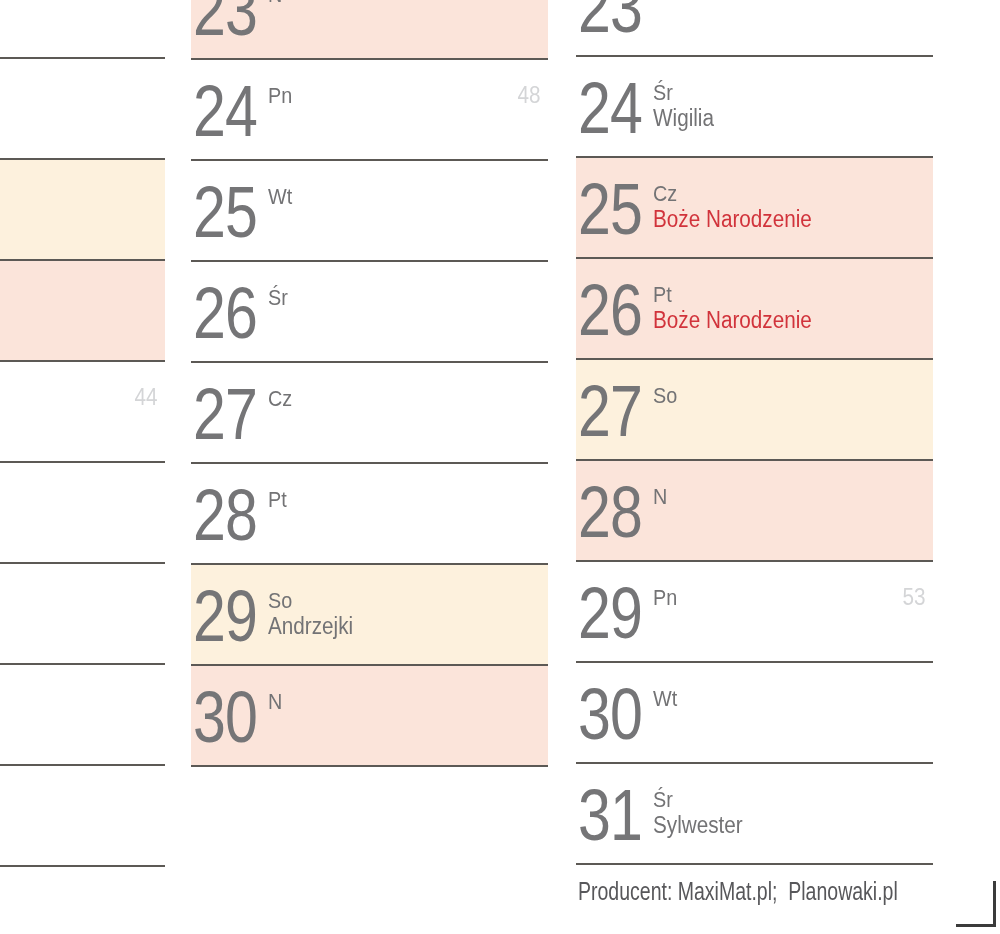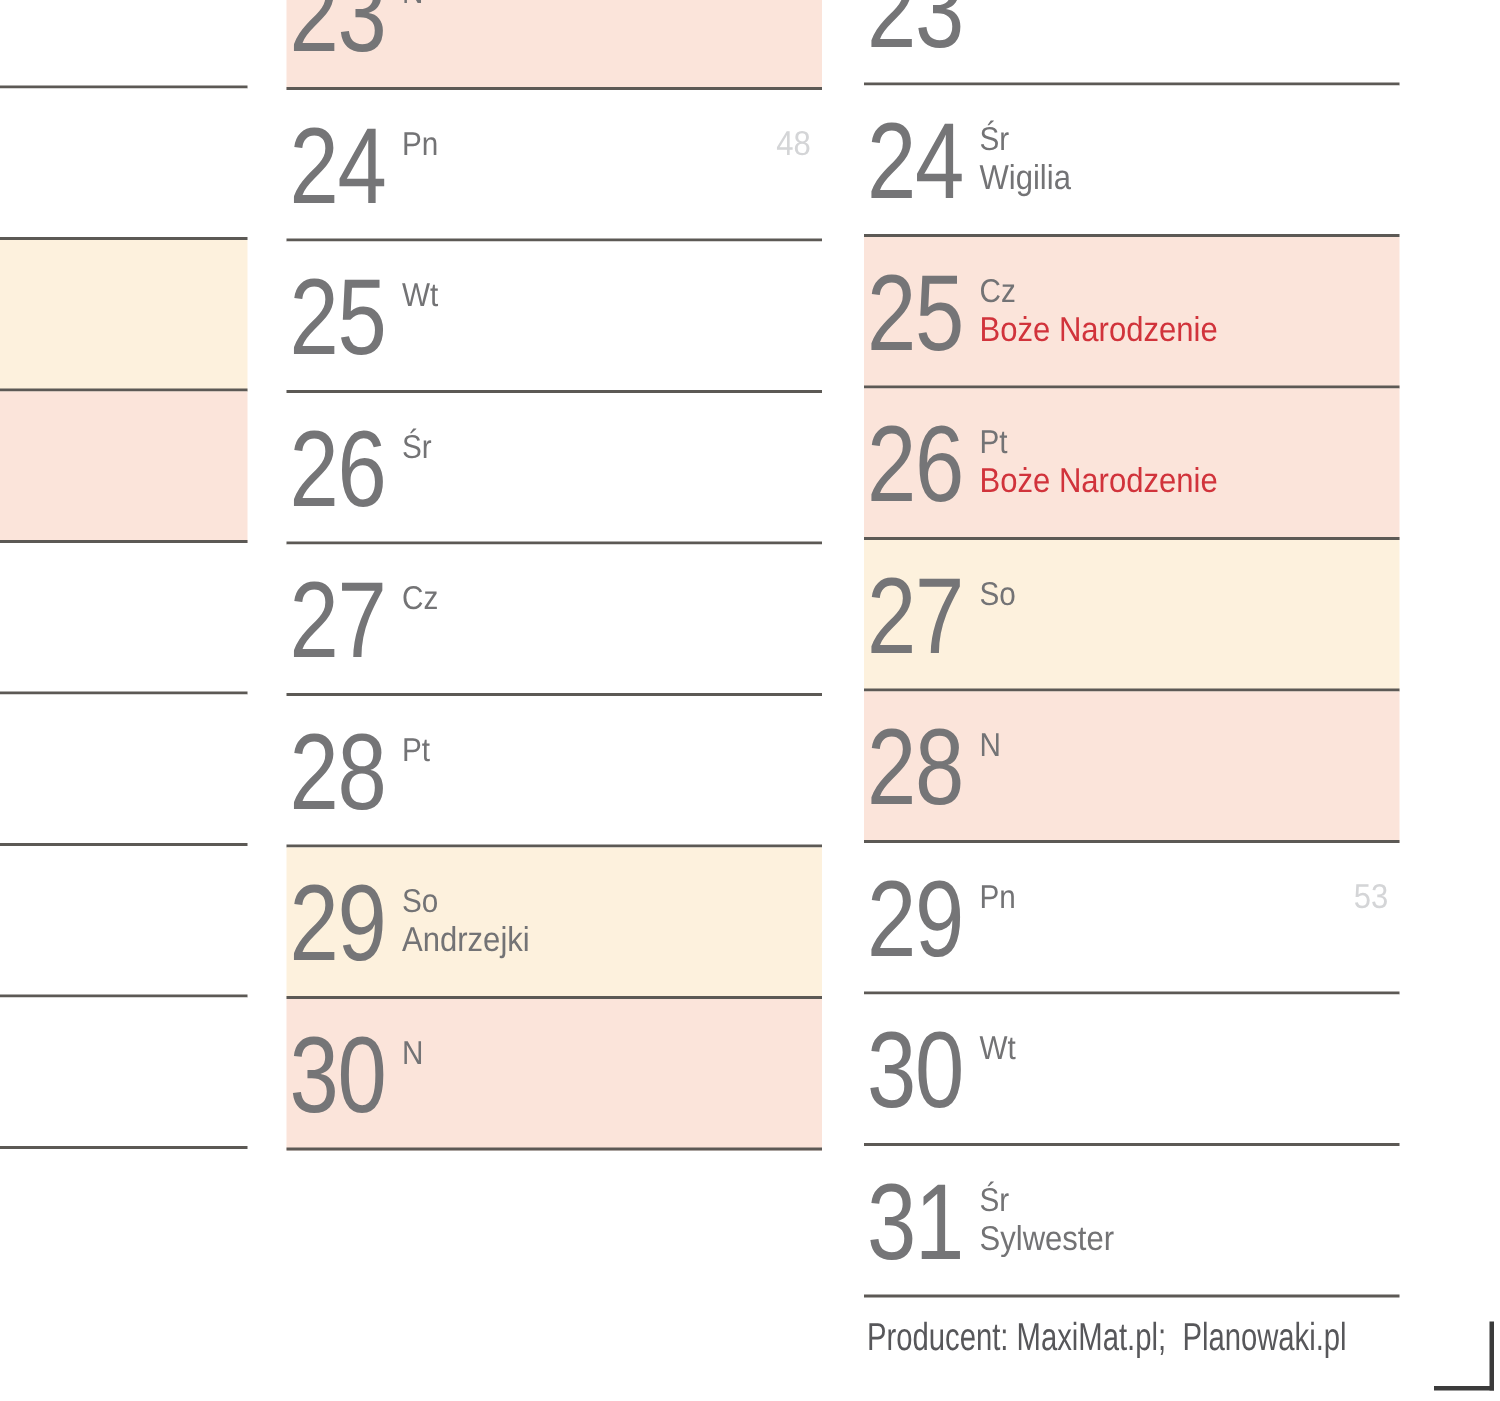--- a/index.html
+++ b/index.html
@@ -50,20 +50,23 @@
 </head>
 <body>
 
 <div class="page">
   <div id="columns-root">
       <div class="col col-left">
         <div class="cell white"></div>
         <div class="cell white"></div>
         <div class="cell cream"></div>
         <div class="cell pink"></div>
+        <div class="cell white">
+          <span class="week">44</span>
+        </div>
         <div class="cell white"></div>
         <div class="cell white"></div>
         <div class="cell white"></div>
         <div class="cell white"></div>
       </div>
       <div class="col col-middle">
         <div class="cell pink">
           <span class="num">23</span>
           <span class="abbr">N</span>
         </div>

